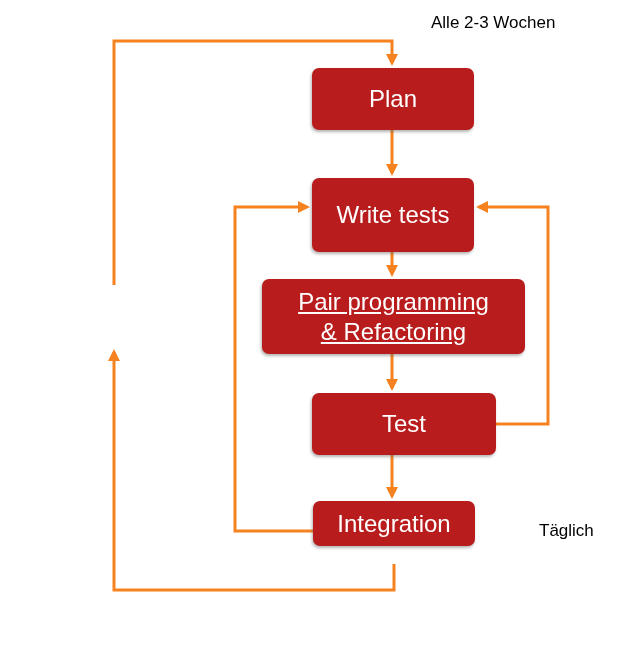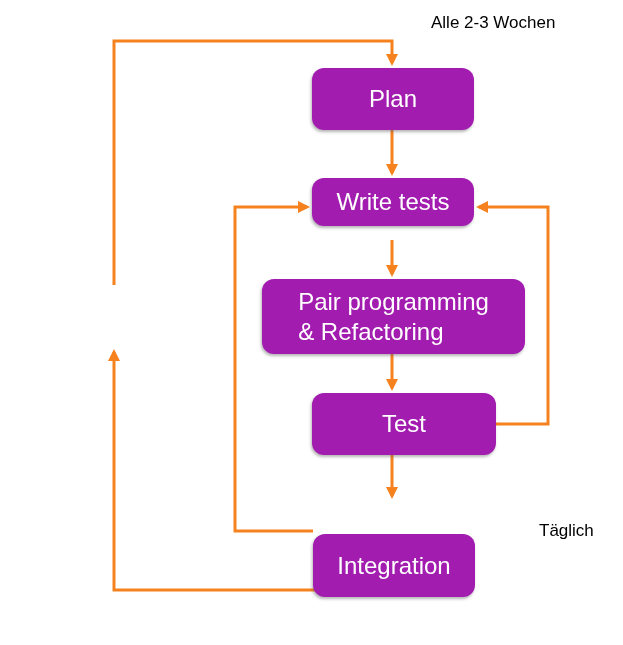--- a/index.html
+++ b/index.html
@@ -16,37 +16,37 @@
     overflow: hidden;
   }
   .arrows {
     position: absolute;
     left: 0;
     top: 0;
     pointer-events: none;
   }
   .node {
     position: absolute;
-    background: #a21caf;
-    border-radius: 12px;
+    background: #b91c1c;
+    border-radius: 7px;
     color: #ffffff;
     display: flex;
     align-items: center;
     justify-content: center;
-    text-align: left;
+    text-align: center;
     font-size: 24px;
     line-height: 1.25;
     white-space: pre-line;
     box-shadow: -1px 2px 3px rgba(90, 90, 90, 0.45);
   }
   .node--plan        { left: 312px; top: 68px;  width: 162px; height: 62px; }
-  .node--write-tests { left: 312px; top: 178px; width: 162px; height: 48px; }
-  .node--pair        { left: 262px; top: 279px; width: 263px; height: 75px; }
+  .node--write-tests { left: 312px; top: 178px; width: 162px; height: 74px; }
+  .node--pair        { left: 262px; top: 279px; width: 263px; height: 75px; text-decoration: underline; }
   .node--test        { left: 312px; top: 393px; width: 184px; height: 62px; }
-  .node--integration { left: 313px; top: 501px; width: 162px; height: 63px; margin-top: 33px; }
+  .node--integration { left: 313px; top: 501px; width: 162px; height: 45px; }
   .node--release     { left: 32px;  top: 285px; width: 163px; height: 62px; }
   .annotation {
     position: absolute;
     color: #000000;
     font-size: 17px;
     white-space: nowrap;
     margin-left: 27px;
   }
   .annotation--cycle  { left: 404px; top: 13px;  }
   .annotation--daily  { left: 512px; top: 521px; }

